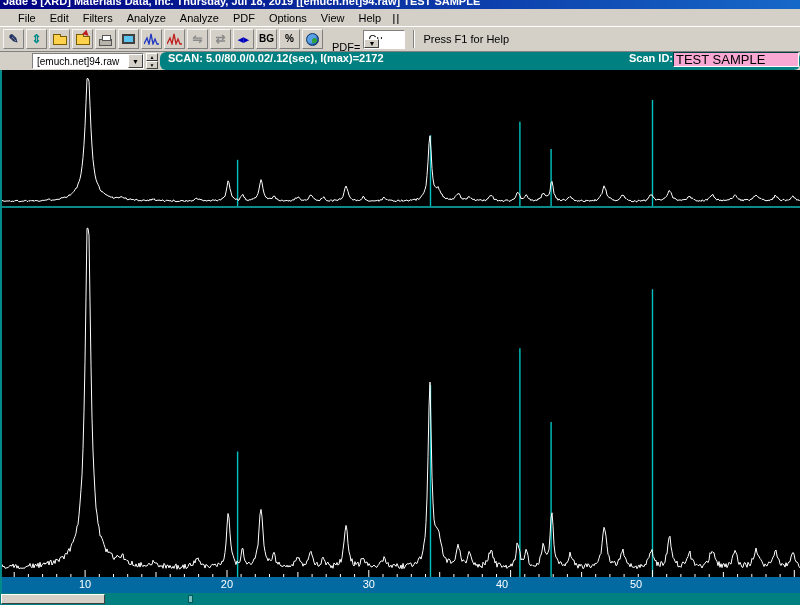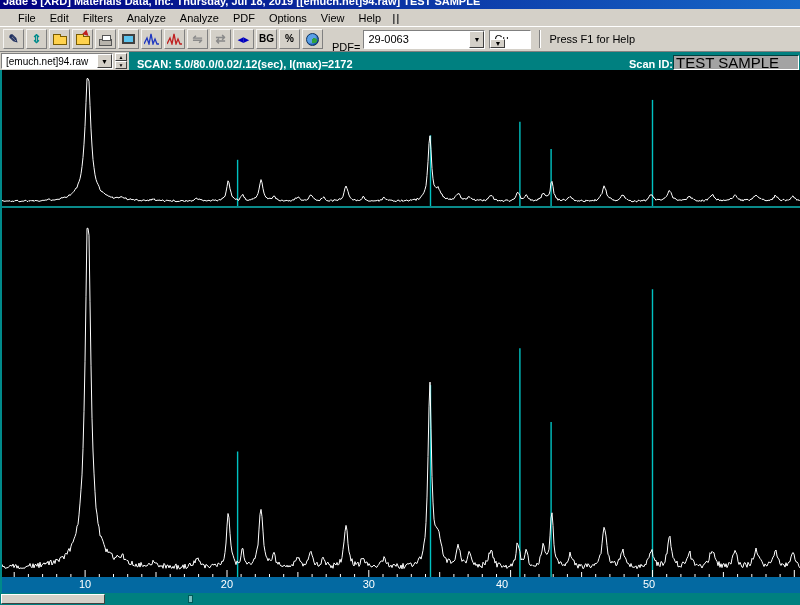--- a/index.html
+++ b/index.html
@@ -33,31 +33,31 @@
   .combo .combo-text{flex:1;padding:2px 3px 0 4px;white-space:nowrap;overflow:hidden;background:#fff;}
   .combo .combo-btn{width:15px;display:flex;align-items:center;justify-content:center;
         background:#d4d0c8;border:1px solid;border-color:#ffffff #404040 #404040 #ffffff;
         font-size:7px;color:#000;cursor:pointer;}
   .pdf-combo{width:122px;margin-right:4px;}
   .cu-combo{width:42px;flex-direction:column;}
   .tb-sep{width:2px;height:18px;margin:0 8px;border-left:1px solid #808080;border-right:1px solid #fff;}
   .help-text{white-space:nowrap;}
 
   
-  .scanrow{height:18px;display:flex;align-items:stretch;background:#d4d0c8;}
+  .scanrow{height:18px;display:flex;align-items:stretch;background:#d4d0c8;padding-left:31px;}
   .file-combo{width:112px;margin:1px 0 1px 1px;height:16px;font-size:10px;}
   .spinner{width:12px;margin:1px 2px;display:flex;flex-direction:column;}
   .sp-btn{flex:1;display:flex;align-items:center;justify-content:center;font-size:5px;
           background:#d4d0c8;border:1px solid;border-color:#ffffff #404040 #404040 #ffffff;cursor:pointer;}
-  .scan-strip{flex:1;background:#008080;display:flex;align-items:flex-end;color:#fff;font-weight:bold;}
+  .scan-strip{flex:1;background:#008080;display:flex;align-items:flex-start;color:#fff;font-weight:bold;border-radius:6px;}
   .scan-info{padding-left:8px;flex:1;white-space:nowrap;}
   .scanid-label{white-space:nowrap;}
   .scanid-input{width:126px;height:15px;margin-right:1px;border:1px solid;
-        border-color:#004040 #ffffff #ffffff #004040;background:#a3a3a3;color:#000;
-        font-family:"Liberation Sans",sans-serif;font-size:15px;padding:0 2px;}
+        border-color:#004040 #ffffff #ffffff #004040;background:#f9a8d4;color:#000;
+        font-family:"Liberation Sans",sans-serif;font-size:13px;padding:0 2px;}
 
   
   .chart{position:relative;background:#000;}
   .chart svg{display:block;}
   .chart-top{height:136px;}
   .chart-divider{height:2px;background:#0a8a8a;}
   .chart-main{height:369px;}
   .axis-row{position:relative;height:16px;background:#0369a1;color:#fff;}
   .axis-row span{position:absolute;top:1px;width:20px;text-align:center;font-size:11px;}
   .edge-strip{position:absolute;left:0;top:70px;width:2px;height:523px;background:#008a8a;z-index:6;}
@@ -150,24 +150,20 @@
           <span class="glyph" style="font-size: 10px;">BG</span>
         </div>
         <div class="tbtn">
           <span class="glyph" style="font-size: 10px;">%</span>
         </div>
         <div class="tbtn">
           <span class="ic-globe"></span>
         </div>
       </div>
     <span class="tb-label">PDF=</span>
-    <div class="combo pdf-combo">
-      <span class="combo-text">29-0063</span>
-      <span class="combo-btn">▼</span>
-    </div>
     <div class="combo cu-combo">
       <span class="combo-text">Cu</span>
       <span class="combo-btn">▼</span>
     </div>
     <div class="tb-sep"></div>
     <span class="help-text">Press F1 for Help</span>
   </div>
 
   <div class="scanrow">
     <div class="combo file-combo">
@@ -261,21 +257,21 @@
         <line x1="766.0" x2="766.0" y1="369" y2="366" stroke="#ffffff" stroke-width="1"></line>
         <line x1="780.1" x2="780.1" y1="369" y2="366" stroke="#ffffff" stroke-width="1"></line>
         <line x1="794.3" x2="794.3" y1="369" y2="362" stroke="#ffffff" stroke-width="1"></line>
       </svg>
   </div>
   <div class="axis-row" id="axis-row">
       <span style="left: 75.1064px;">10</span>
       <span style="left: 216.95px;">20</span>
       <span style="left: 358.794px;">30</span>
       <span style="left: 492px;">40</span>
-      <span style="left: 639px;">50</span>
+      <span style="left: 626px;">50</span>
     </div>
 
   <div class="bottombar">
     <div class="scroll-thumb"></div>
     <div class="scroll-notch"></div>
   </div>
 
   <div class="edge-strip"></div>
 </div>
 

